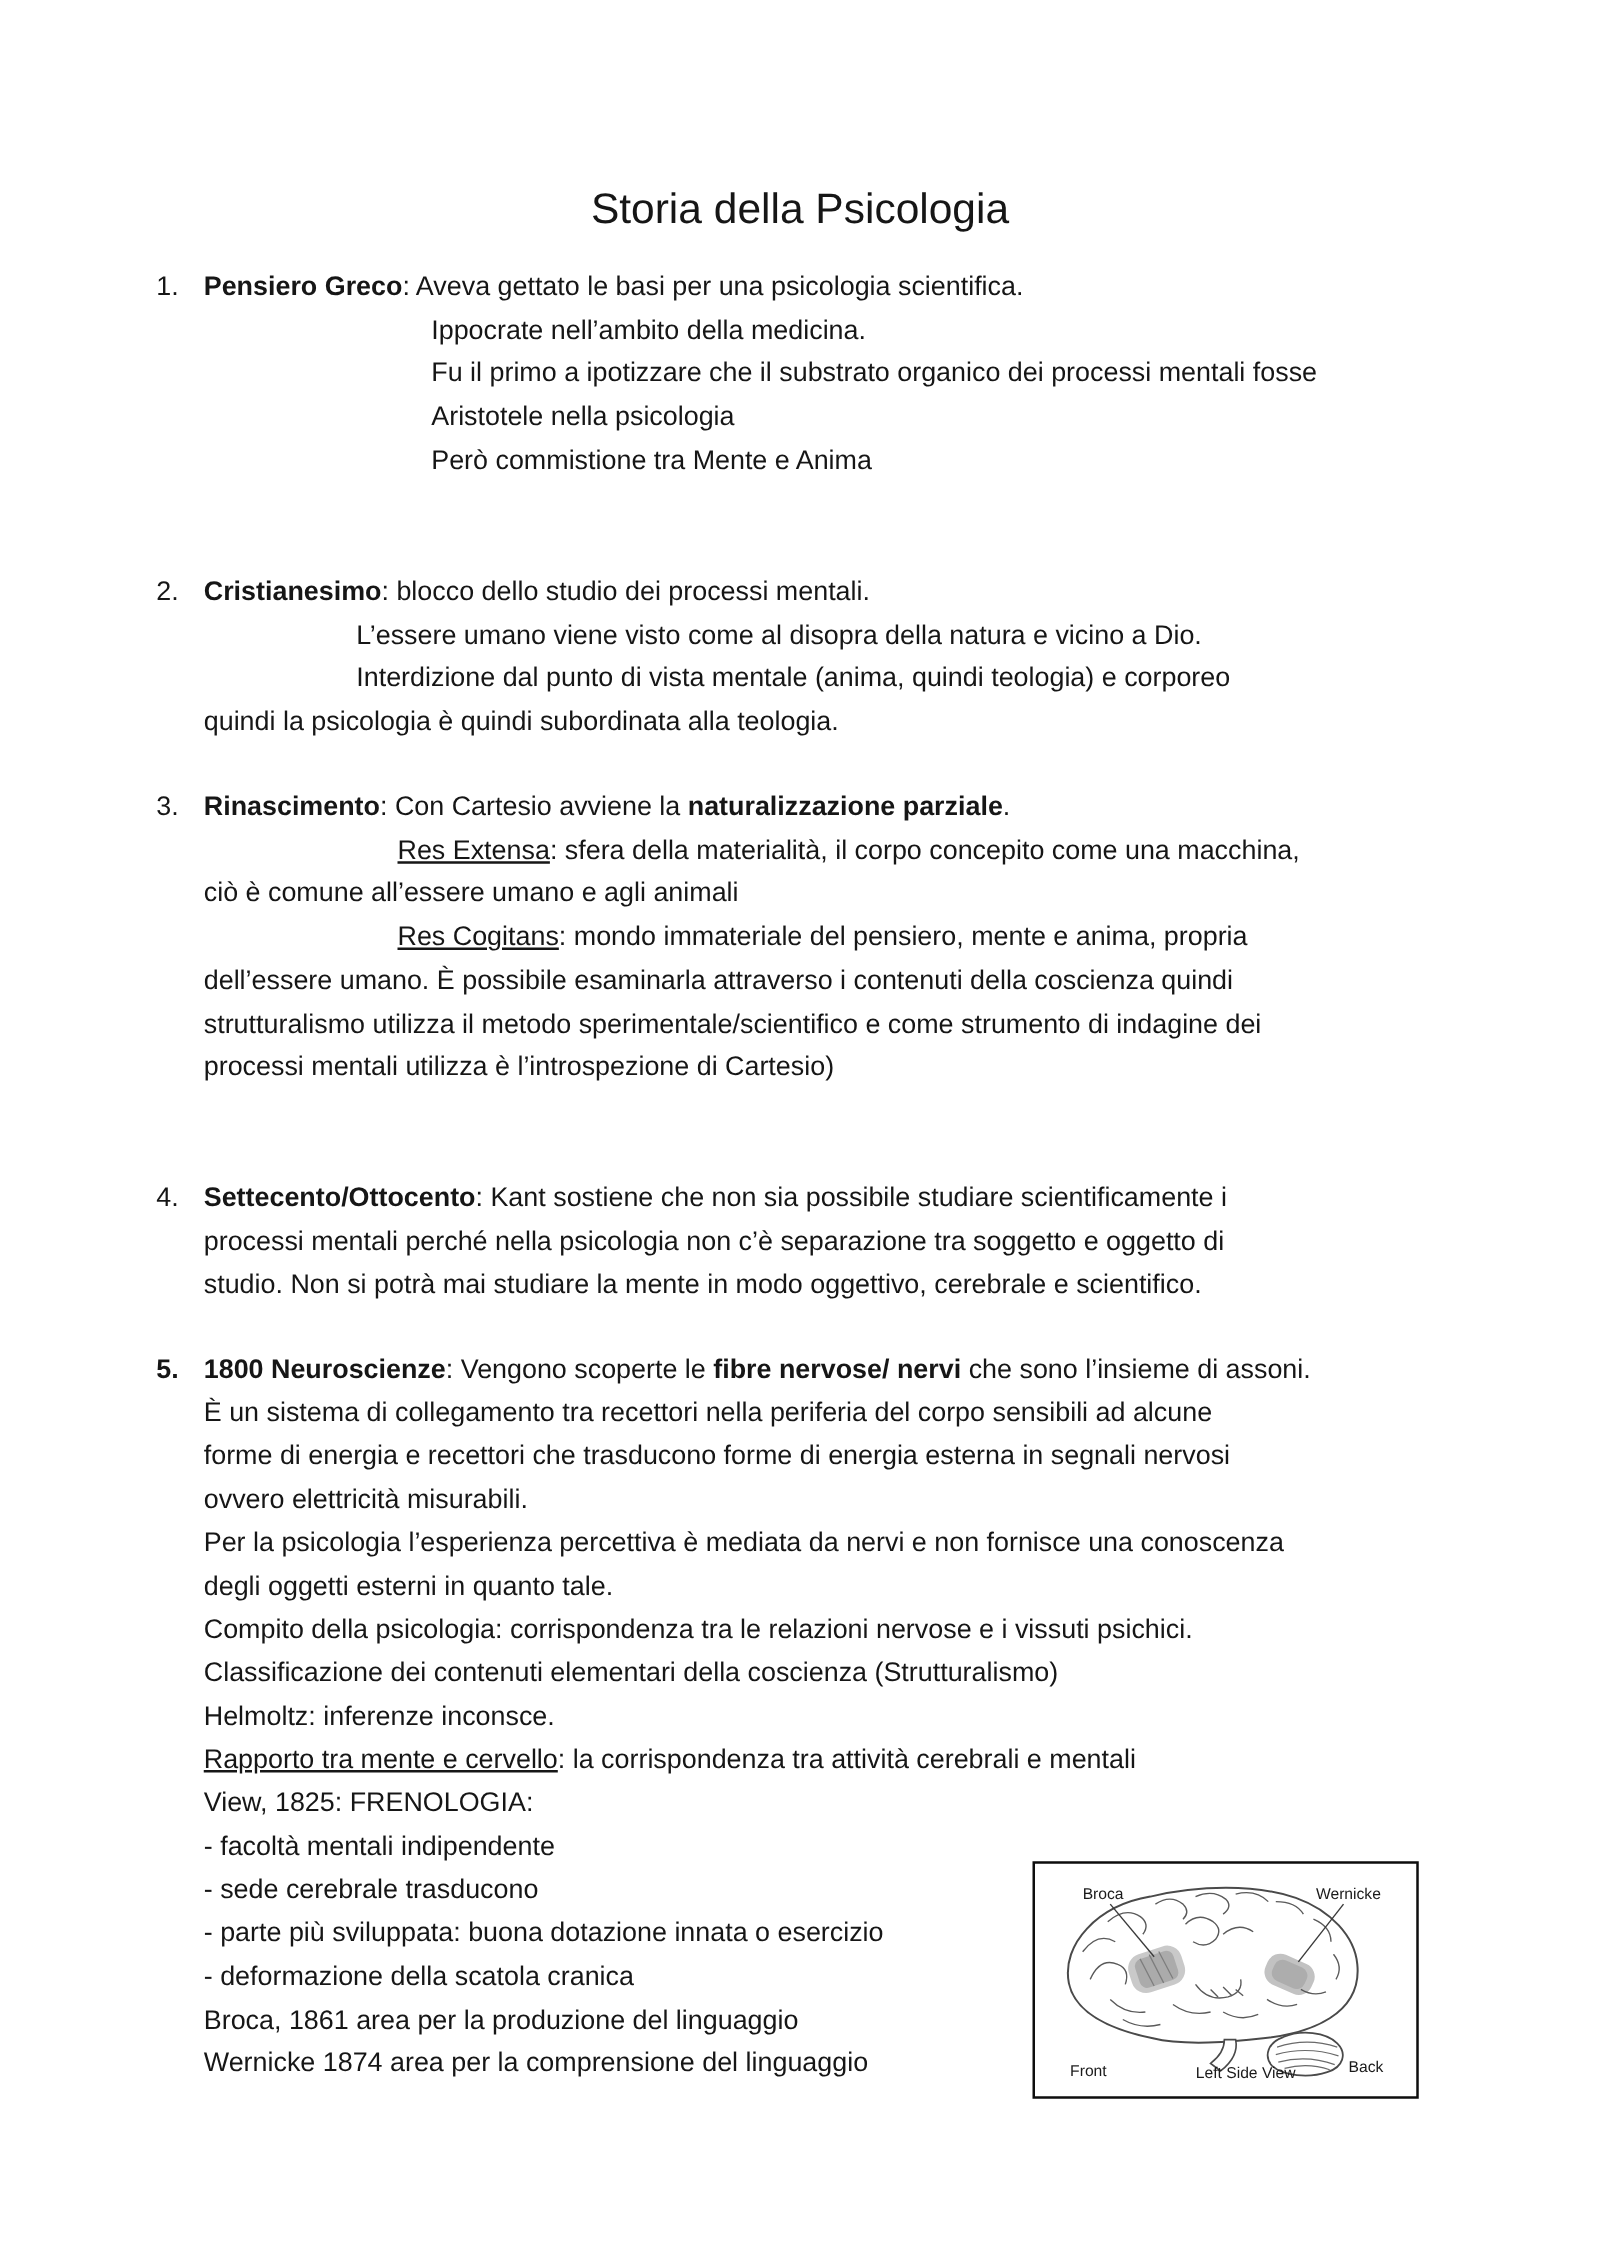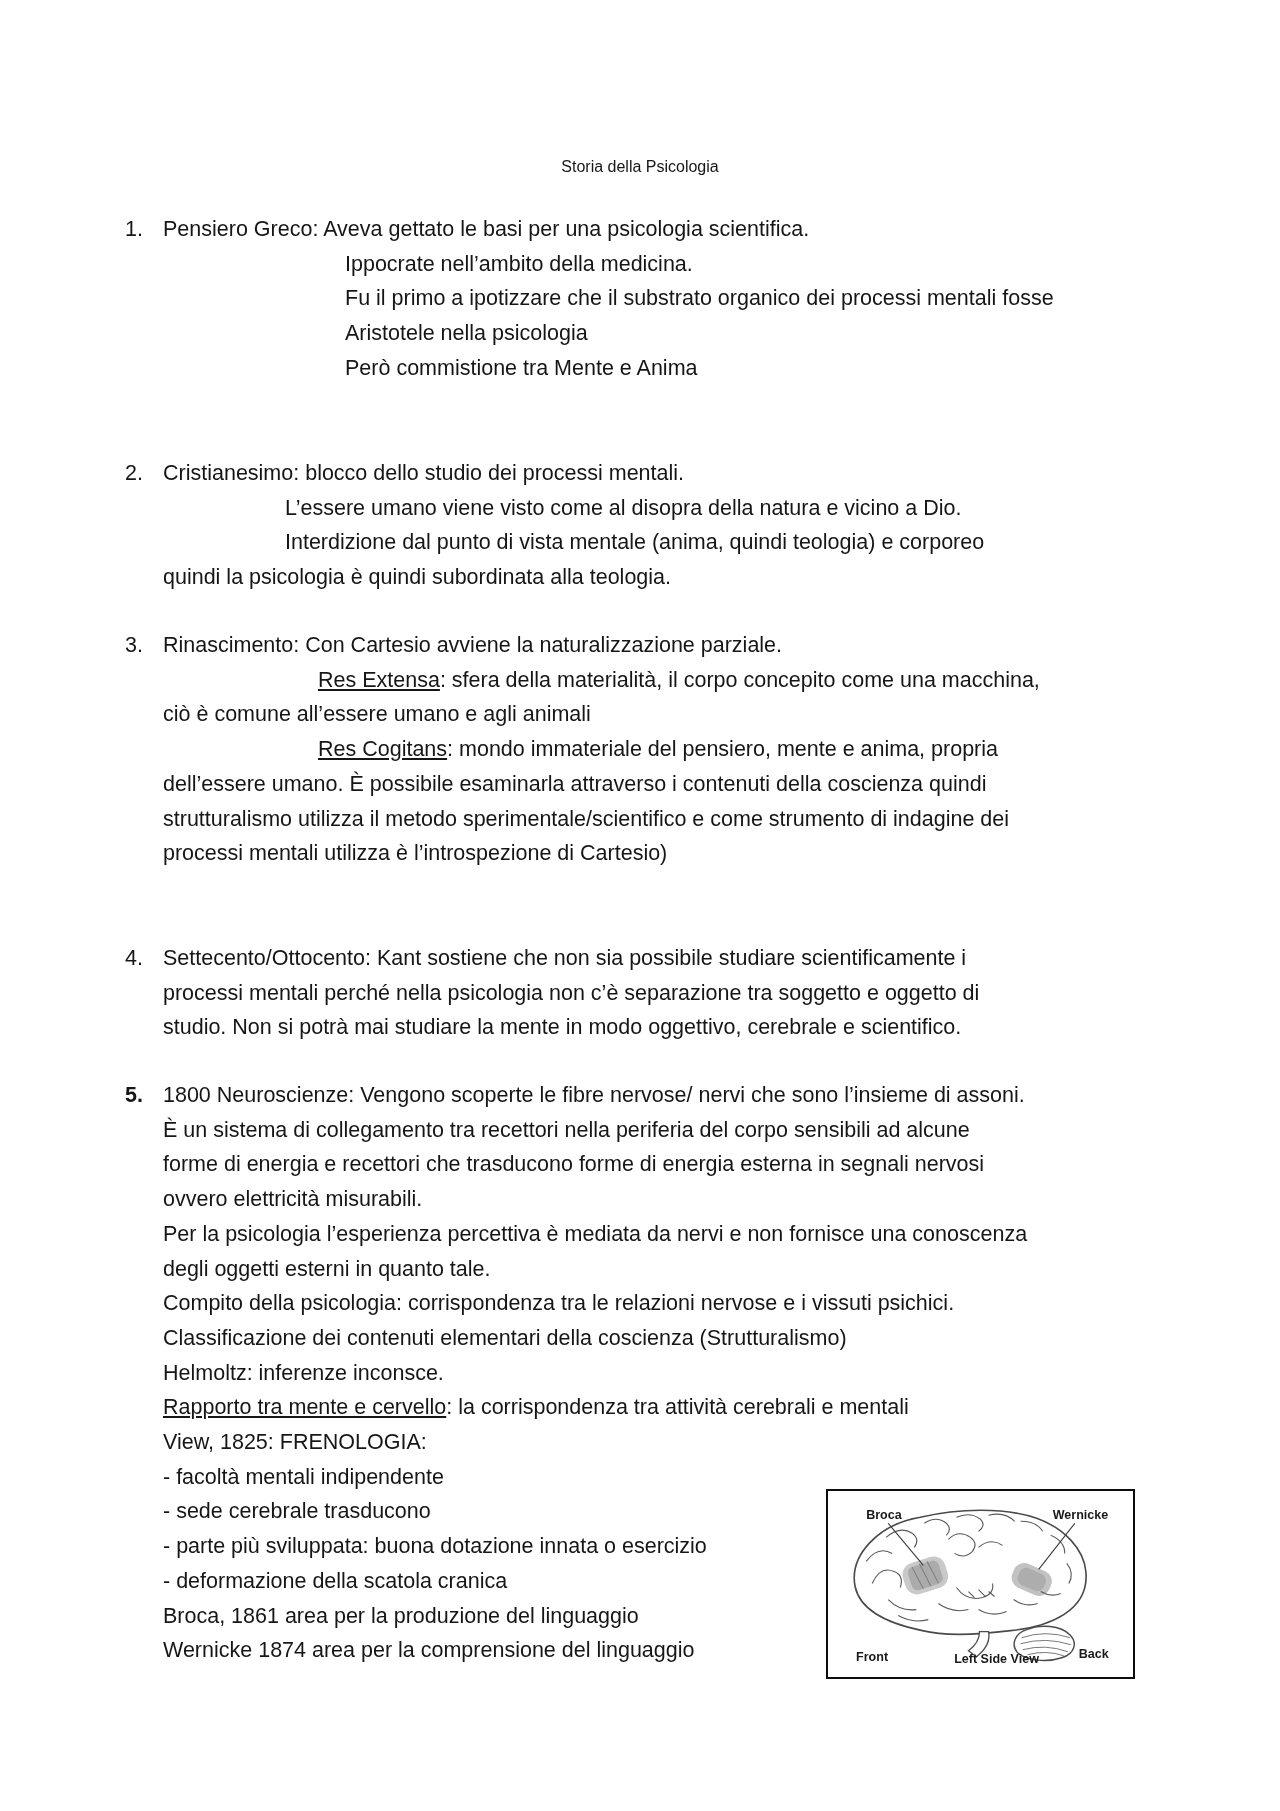--- a/index.html
+++ b/index.html
@@ -3,34 +3,34 @@
 <meta charset="utf-8">
 <style>
   html,body{margin:0;padding:0;}
   body{
     width:1280px;height:1811px;background:#ffffff;position:relative;
     font-family:"Liberation Sans", sans-serif;color:#161616;
     overflow:hidden;
   }
   .doc-title{
     position:absolute;top:149px;left:0;width:100%;
-    text-align:center;font-size:16px;line-height:36px;font-weight:400;
+    text-align:center;font-size:34px;line-height:36px;font-weight:400;
   }
   .item{position:absolute;left:163px;}
   .line{white-space:nowrap;line-height:34.7px;font-size:21.5px;}
   .num{position:absolute;left:-38px;top:0;line-height:34.7px;font-size:21.5px;}
   .num.bold{font-weight:700;}
   .tab-a{padding-left:182px;}  
   .tab-b{padding-left:122px;}  
   .tab-c{padding-left:155px;}  
-  .b{font-weight:400;text-align:center;}
+  .b{font-weight:700;text-align:center;}
   .u{text-decoration:underline;}
   .brain-figure{
     position:absolute;left:826px;top:1489px;width:309px;height:190px;
-    box-sizing:border-box;border:2.5px solid #0d0d0d;background:#fff;margin:0;font-weight:bold;
+    box-sizing:border-box;border:2.5px solid #0d0d0d;background:#fff;margin:0;
   }
   .brain-figure svg{display:block;width:100%;height:100%;}
   svg text{font-family:"Liberation Sans", sans-serif;font-size:12.5px;fill:#1a1a1a;}
 </style>
 </head>
 <body>
 
 <div class="doc-title">Storia della Psicologia</div>
 
 <div class="item" style="top:212px">

